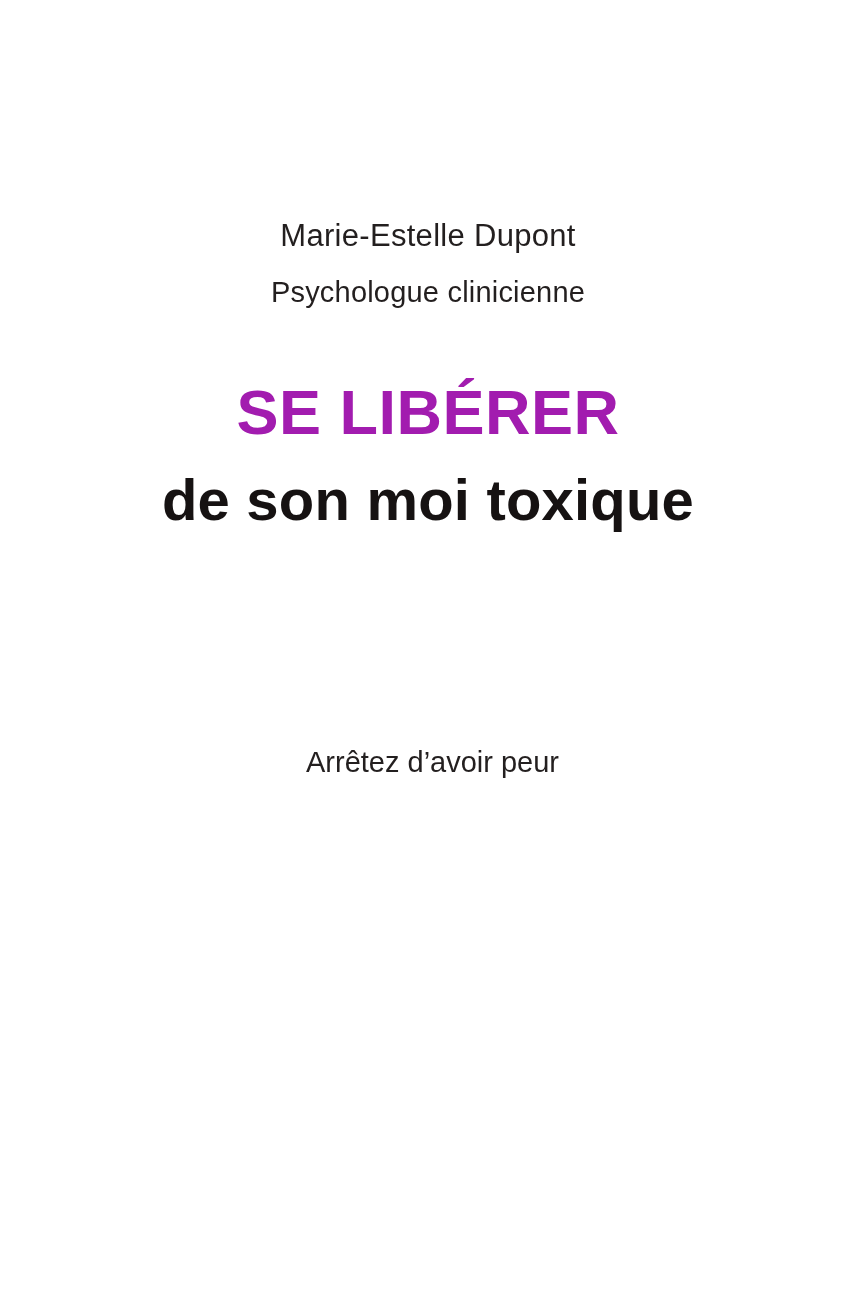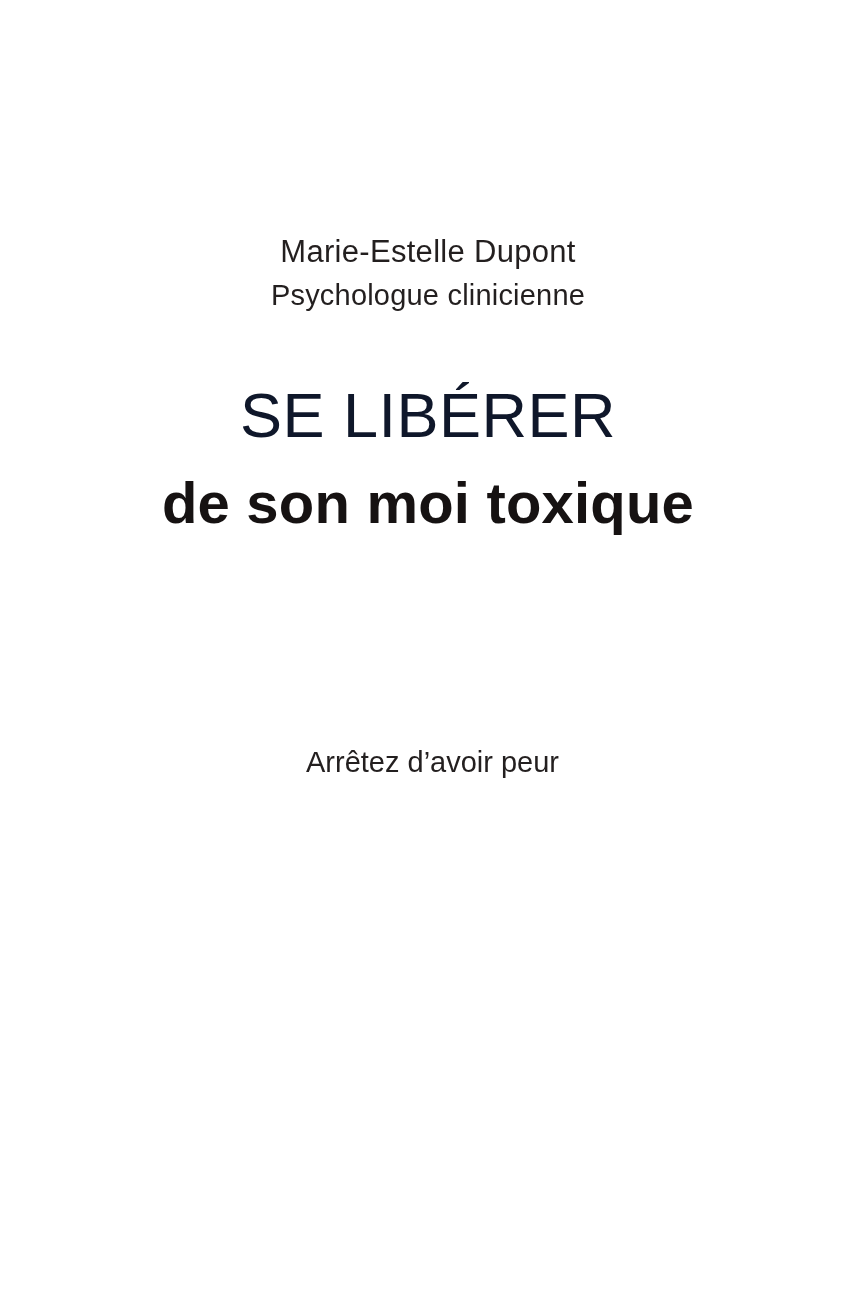--- a/index.html
+++ b/index.html
@@ -25,37 +25,36 @@
     right: 0;
     top: 218px;
     text-align: center;
   }
   .author-name {
     font-size: 31px;
     font-weight: 400;
     letter-spacing: 0.3px;
     line-height: 1.18;
     color: #231f1f;
-    margin-top: 16px;
   }
   .author-role {
     font-size: 29px;
     font-weight: 400;
     letter-spacing: 0.2px;
     line-height: 1.2;
-    margin-top: 7px;
+    margin-top: 20px;
     color: #231f1f;
   }
   .main-title {
     margin-top: 70px;
     font-size: 63px;
-    font-weight: 400;
+    font-weight: 700;
     letter-spacing: 0.5px;
     line-height: 1.05;
-    color: #0f172a;
+    color: #a21caf;
   }
   .subtitle-main {
     margin-top: 24px;
     font-size: 58px;
     font-weight: 700;
     letter-spacing: 0.2px;
     line-height: 1.05;
     color: #161212;
   }
   .tagline {

